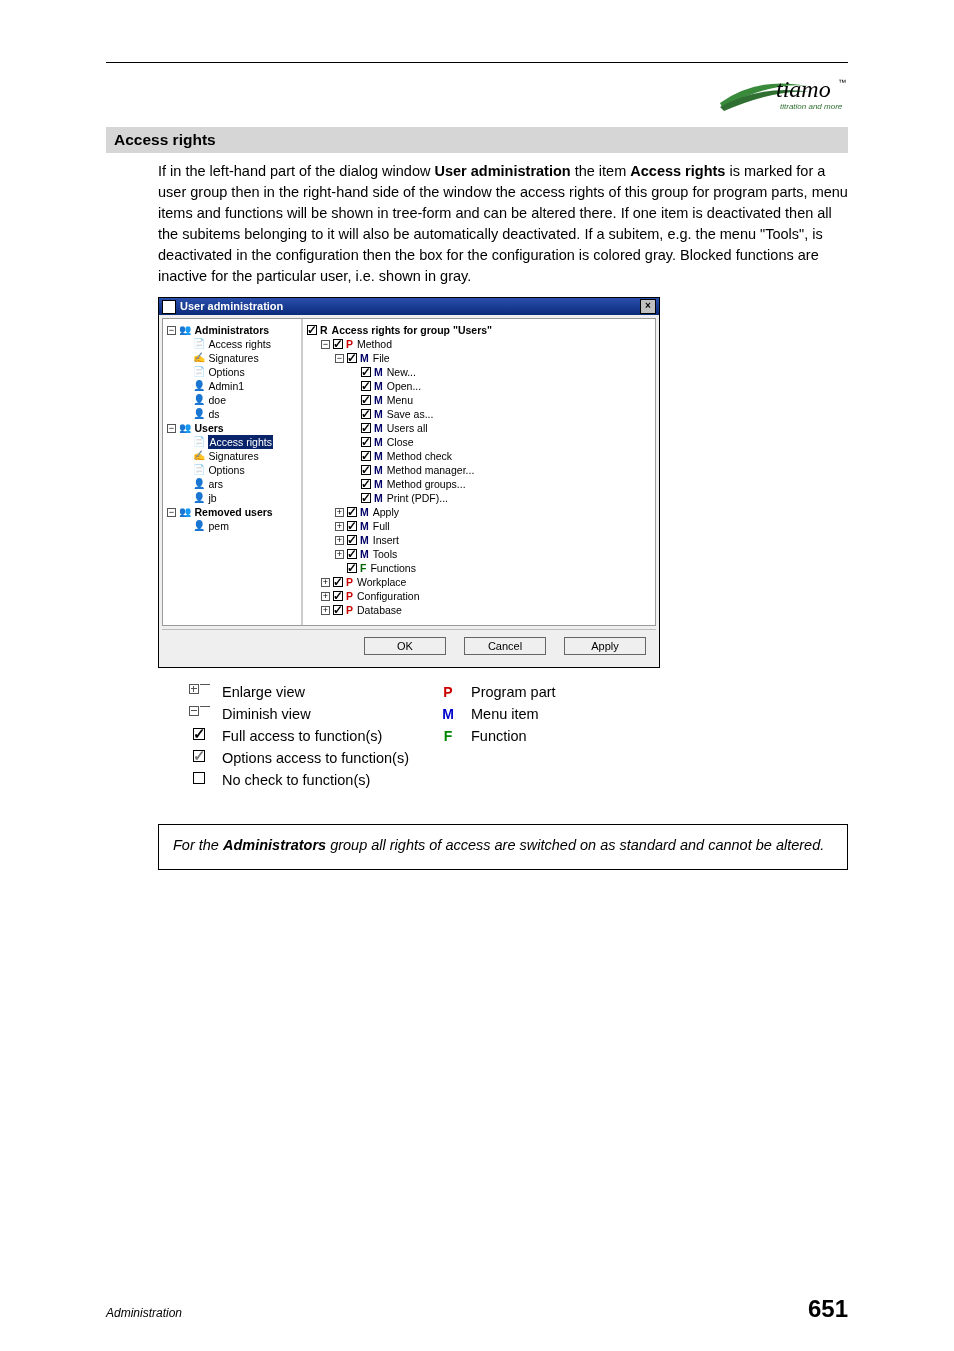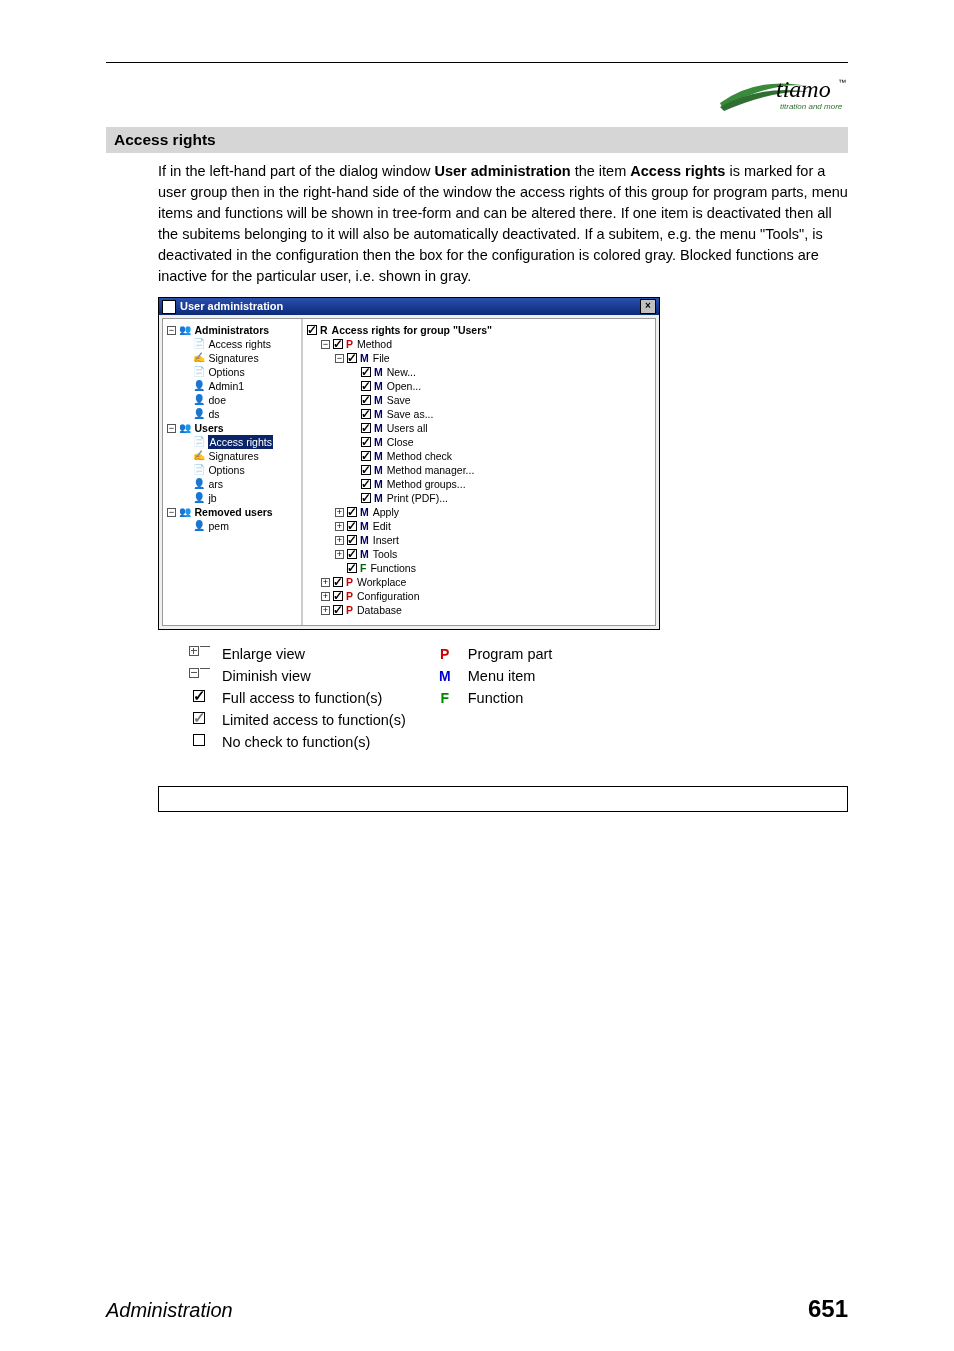--- a/index.html
+++ b/index.html
@@ -176,21 +176,21 @@
 
   .footer {
     position:absolute;
     bottom:30px;
     left:106px;
     right:106px;
     display:flex;
     justify-content:space-between;
     align-items:baseline;
   }
-  .footer-left { font-style:italic; font-size:20px; }
+  .footer-left { font-style:italic; font-size:12px; }
   .footer-right { font-weight:bold; font-size:24px;text-align:center; }
 </style>
 </head>
 <body>
 
 <div class="page">
   <div class="top-rule"></div>
 
   <div class="logo-area">
     <div class="logo-box">
@@ -334,21 +334,21 @@
                 <div class="tree-node">
                     <span class="exp-spacer"></span>
                     <span class="cb chk"></span>
                     <span class="tag tag-M">M</span>
                     <span>Open...</span>
                   </div>
                 <div class="tree-node">
                     <span class="exp-spacer"></span>
                     <span class="cb chk"></span>
                     <span class="tag tag-M">M</span>
-                    <span>Save</span>
+                    <span>Menu</span>
                   </div>
                 <div class="tree-node">
                     <span class="exp-spacer"></span>
                     <span class="cb chk"></span>
                     <span class="tag tag-M">M</span>
                     <span>Save as...</span>
                   </div>
                 <div class="tree-node">
                     <span class="exp-spacer"></span>
                     <span class="cb chk"></span>
@@ -389,21 +389,21 @@
               <div class="tree-node">
                   <span class="exp">+</span>
                   <span class="cb chk"></span>
                   <span class="tag tag-M">M</span>
                   <span>Apply</span>
                 </div>
               <div class="tree-node">
                   <span class="exp">+</span>
                   <span class="cb chk"></span>
                   <span class="tag tag-M">M</span>
-                  <span>Edit</span>
+                  <span>Full</span>
                 </div>
               <div class="tree-node">
                   <span class="exp">+</span>
                   <span class="cb chk"></span>
                   <span class="tag tag-M">M</span>
                   <span>Insert</span>
                 </div>
               <div class="tree-node">
                   <span class="exp">+</span>
                   <span class="cb chk"></span>
@@ -431,20 +431,25 @@
               </div>
             <div class="tree-node">
                 <span class="exp">+</span>
                 <span class="cb chk"></span>
                 <span class="tag tag-P">P</span>
                 <span>Database</span>
               </div>
           </div>
         </div>
       </div>
+      <div class="dialog-buttons">
+        <div class="dlg-btn">OK</div>
+        <div class="dlg-btn">Cancel</div>
+        <div class="dlg-btn">Apply</div>
+      </div>
     </div>
 
 
     <div class="symbol-table">
       <div class="sym-col" style="margin-left:18px;">
         <div class="sym-row">
           <span class="sym-cell-icon">
               <span class="sym-node sym-expand"></span>
               <span class="sym-node-line"></span>
             </span>
@@ -460,21 +465,21 @@
         <div class="sym-row">
           <span class="sym-cell-icon">
               <span class="sym-box full"></span>
             </span>
           <span class="sym-label">Full access to function(s)</span>
         </div>
         <div class="sym-row">
           <span class="sym-cell-icon">
               <span class="sym-box partial"></span>
             </span>
-          <span class="sym-label">Limited access to function(s)</span>
+          <span class="sym-label">Options access to function(s)</span>
         </div>
         <div class="sym-row">
           <span class="sym-cell-icon">
               <span class="sym-box"></span>
             </span>
           <span class="sym-label">No check to function(s)</span>
         </div>
       </div>
       <div class="sym-col">
         <div class="sym-row">
@@ -492,20 +497,23 @@
         <div class="sym-row">
           <span class="sym-cell-icon">
               <span class="sym-char sym-F">F</span>
             </span>
           <span class="sym-label">Function</span>
         </div>
       </div>
     </div>
 
     <div class="note-box">
+      <div>
+        <span>For the </span><span class="bold">Administrators</span><span> group all rights of access are switched on as standard and cannot be altered.</span>
+      </div>
     </div>
   </div>
 
   <div class="footer">
     <span class="footer-left">Administration</span>
     <span class="footer-right">651</span>
   </div>
 </div>
 
 </body></html>

